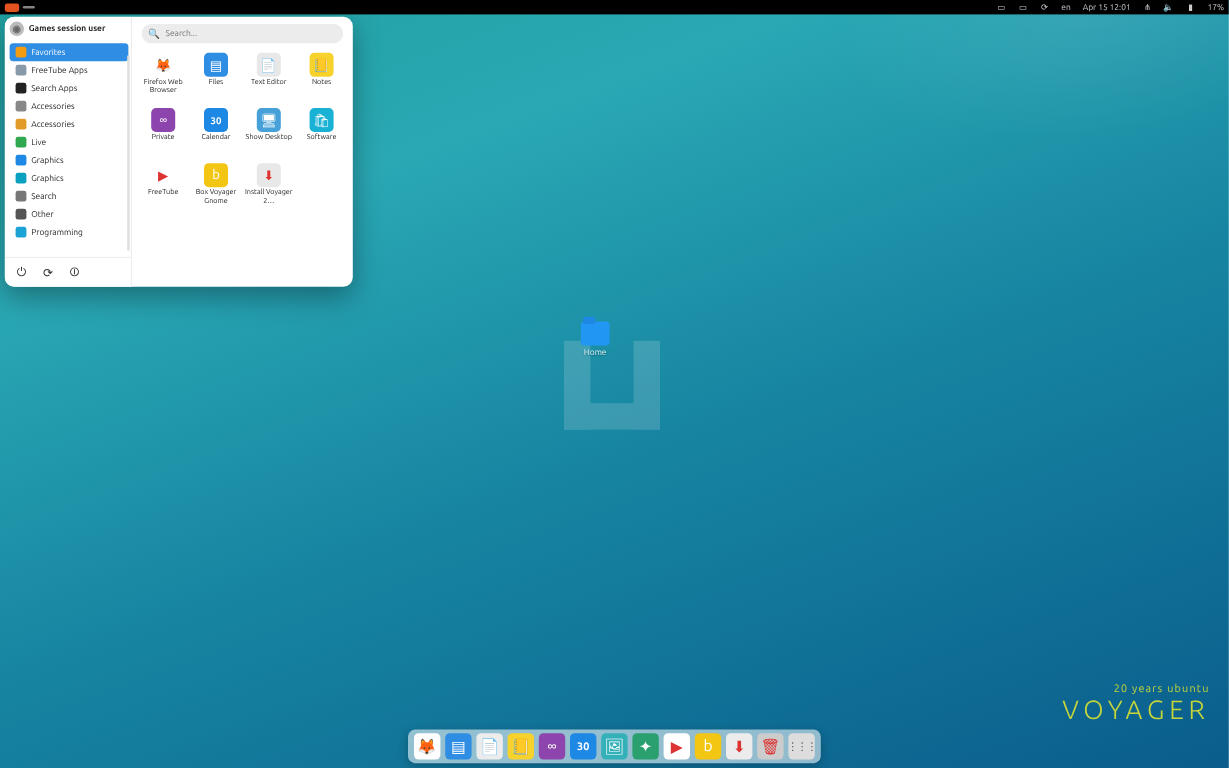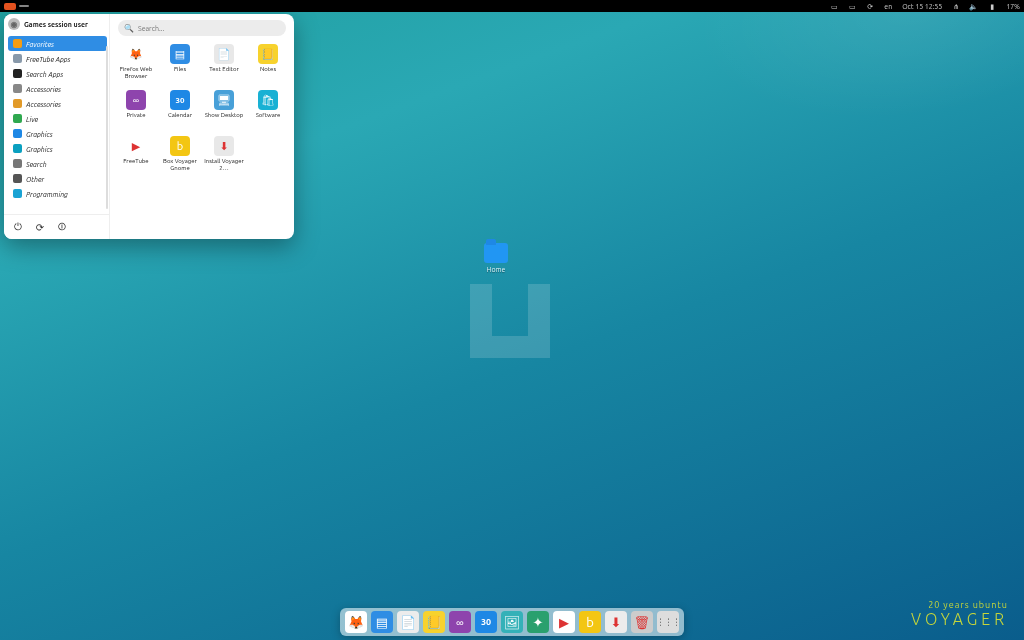--- a/index.html
+++ b/index.html
@@ -36,21 +36,21 @@
   border-right: 1px solid #eee; position: relative;
 }
 .user-row {
   display: flex; align-items: center; gap: 4px; padding: 4px 6px 4px 4px;
   font-size: 7px; color: #222; font-weight: 600;
 }
 .avatar { width: 12px; height: 12px; border-radius: 50%; background: #bbb; display:flex;align-items:center;justify-content:center;font-size:8px;color:#666; }
 .cat-list { flex: 1; overflow-y: auto; padding: 2px 2px 2px 4px; }
 .cat-item {
   display: flex; align-items: center; gap: 4px; font-size: 7px; color: #222;
-  padding: 3px 5px; border-radius: 3px; cursor: pointer; font-style: italic;
+  padding: 3px 5px; border-radius: 3px; cursor: pointer;
 }
 .cat-item.active { background: #2f8de4; color: #fff; }
 .cat-ico { width: 9px; height: 9px; border-radius: 2px; display:inline-block; }
 .scrollhint { position:absolute; right:1px; top:32px; bottom:30px; width:2px; background: #ddd; border-radius:1px; }
 .session-row {
   display: flex; gap: 10px; padding: 6px 8px; border-top: 1px solid #eee;
 }
 .sess-btn { width: 12px; height: 12px; color:#333; font-size:10px; display:flex;align-items:center;justify-content:center; cursor:pointer; }
 .appmenu-right { flex: 1; display: flex; flex-direction: column; }
 .search-wrap { padding: 6px 8px 4px 8px; }
@@ -69,21 +69,21 @@
   display: flex; flex-direction: column; align-items: center; justify-content: flex-start;
   font-size: 6px; color: #222; text-align: center; cursor: pointer; padding-top: 2px;
 }
 .app-ico {
   width: 20px; height: 20px; border-radius: 4px; display:flex;align-items:center;justify-content:center;
   font-size:11px; color:#fff; margin-bottom: 2px;
 }
 .app-label { line-height: 1.1; max-width: 40px; }
 
 .home-icon {
-  position: absolute; left: 476px; top: 243px; width: 40px; text-align:right;
+  position: absolute; left: 476px; top: 268px; width: 40px; text-align:right;
   display:flex; flex-direction:column; align-items:center; gap:2px; cursor:pointer;
 }
 .home-folder {
   width: 24px; height: 20px; background:#2196f3; border-radius:3px; position:relative;
 }
 .home-folder::before { content:""; position:absolute; top:-4px; left:2px; width:10px; height:6px; background:#1e88e5; border-radius:2px 2px 0 0; }
 .home-label { font-size: 7px; color: #e0f4fa; text-shadow: 0 1px 1px rgba(0,0,0,0.4); }
 
 .umark {
   position:absolute; left: 470px; top: 284px; width: 80px; height: 74px;
@@ -99,42 +99,42 @@
   background: rgba(255,255,255,0.55); border-radius: 6px; padding: 3px 5px;
   display: flex; gap: 4px; align-items: center;
   box-shadow: 0 2px 8px rgba(0,0,0,0.25);
 }
 .dock-item {
   width: 22px; height: 22px; border-radius: 4px; display:flex;align-items:center;justify-content:center;
   font-size: 13px; cursor:pointer;
 }
 
 .brand {
-  position: absolute; right: 16px; bottom: 12px; text-align: right;
+  position: absolute; right: 16px; bottom: 36px; text-align: right;
   color: #c6d63a;
 }
 .brand .sub { font-size: 9px; letter-spacing: 1px; }
-.brand .main { font-size: 16px; letter-spacing: 4px; font-weight: 300; }
+.brand .main { font-size: 22px; letter-spacing: 4px; font-weight: 300; }
 </style>
 </head>
 <body>
 
 <div class="wave"></div>
 
 <div class="topbar">
   <div class="left">
     <span class="ws-pill"></span>
     <span class="ws-dash"></span>
   </div>
   <div class="right">
     <span class="tb-icon">▭</span>
     <span class="tb-icon">▭</span>
     <span class="tb-icon">⟳</span>
     <span>en</span>
-    <span>Oct 15  12:55</span>
+    <span>Apr 15  12:01</span>
     <span class="tb-icon">⋔</span>
     <span class="tb-icon">🔈</span>
     <span class="tb-icon">▮</span>
     <span>17%</span>
   </div>
 </div>
 
 <div class="umark">
   <div class="bar l"></div>
     <div class="bar r"></div>

